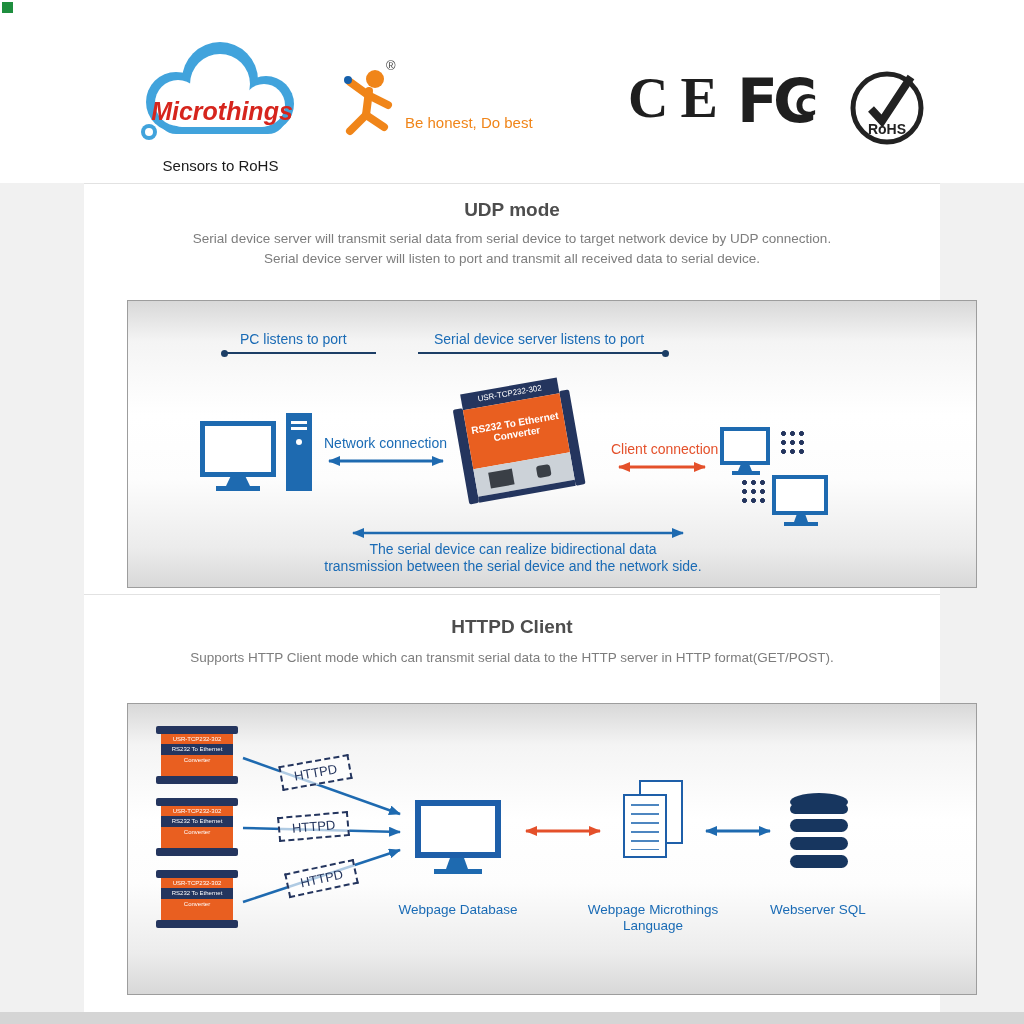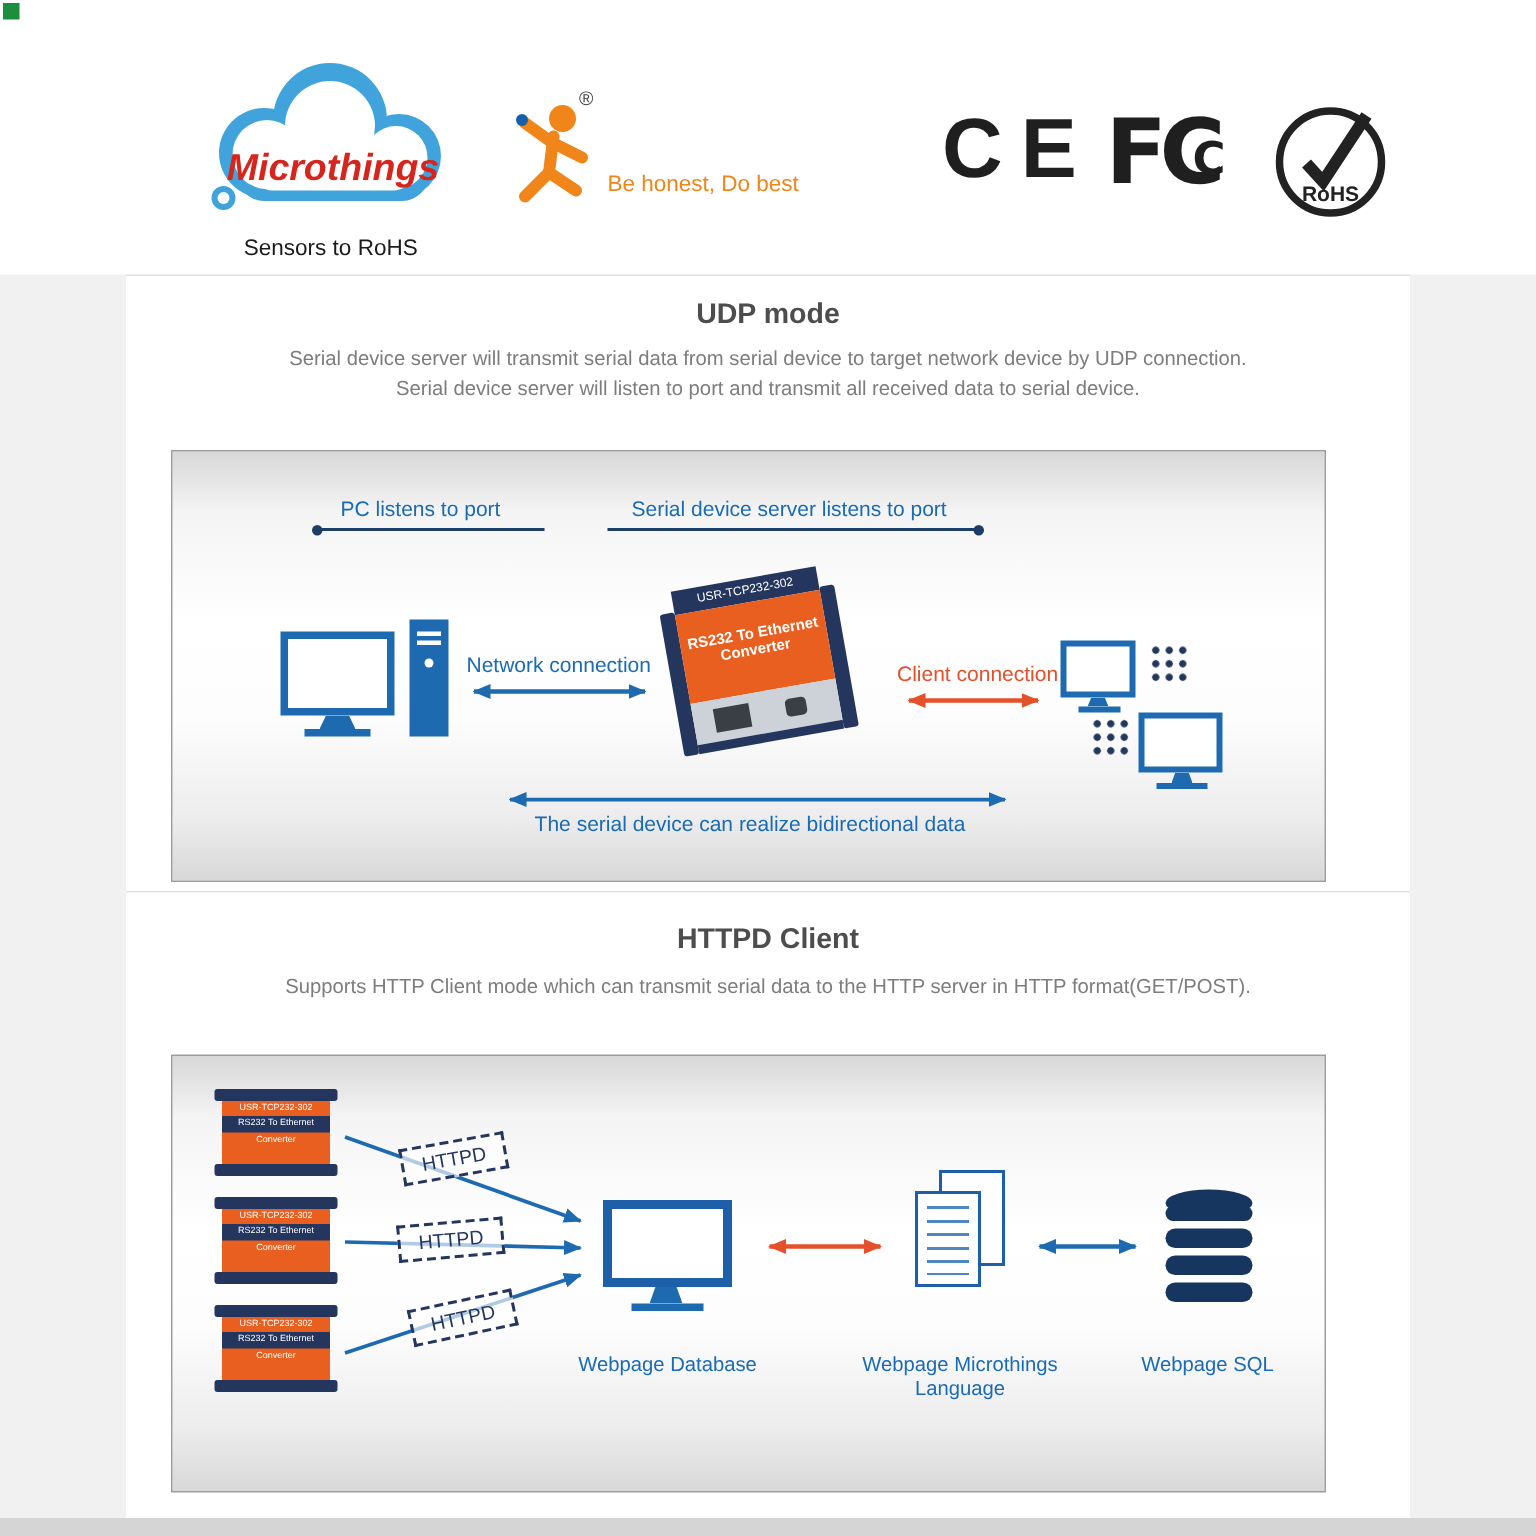--- a/index.html
+++ b/index.html
@@ -6,31 +6,31 @@
   html,body{width:1024px;height:1024px}
   body{position:relative;background:#f1f1f1;font-family:"Liberation Sans",sans-serif;overflow:hidden}
   .abs{position:absolute}
   .header-strip{left:0;top:0;width:1024px;height:183px;background:#fff}
   .panel{left:84px;top:183px;width:856px;height:829px;background:#fff}
   .bottom-strip{left:0;top:1012px;width:1024px;height:12px;background:#d5d5d5}
   .hr{left:84px;width:856px;height:1px;background:#e2e2e2}
   .corner{left:2px;top:2px;width:11px;height:11px;background:#1e8e3e}
   .sec-title{left:0;width:1024px;text-align:center;font-size:19px;font-weight:bold;color:#4d4d4d}
   .sec-p{left:0;width:1024px;text-align:center;font-size:13.5px;color:#7d7d7d}
-  .dbox{left:114px;width:770px;border:1px solid #9d9d9d;
+  .dbox{left:127px;width:850px;border:1px solid #9d9d9d;
         background:linear-gradient(180deg,#d8d8d8 0%,#f4f4f4 14%,#ffffff 40%,#fdfdfd 62%,#ececec 86%,#d8d8d8 100%)}
   .blab{color:#1a6bb5;font-size:14px;white-space:nowrap}
   .olab{color:#e4502a;font-size:14px;white-space:nowrap}
   .uline{background:#1c3e66;height:2px}
   .udot{width:7px;height:7px;border-radius:50%;background:#1c3e66}
   .monitor{border:5px solid #1e6ab0;background:#fff}
   .stand{background:#1e6ab0;clip-path:polygon(18% 0,82% 0,100% 100%,0 100%)}
   .baseb{background:#1e6ab0}
   .dots{background-image:radial-gradient(circle,#24355e 2.2px,rgba(0,0,0,0) 2.6px);background-size:9px 9px}
-  .ce{font-family:Liberation Sans, sans-serif;font-size:56px;font-weight:bold;letter-spacing:12px;color:#1f1f1f}
+  .ce{font-family:Liberation Serif, serif;font-size:56px;font-weight:bold;letter-spacing:12px;color:#1f1f1f}
   .usr-brand{font-size:35px;font-weight:bold;color:#1660ab;letter-spacing:1px;white-space:nowrap}
   .usr-slogan{font-size:15px;color:#f08519;white-space:nowrap}
   .usr-reg{font-size:13px;color:#444}
   .tagline{font-size:15px;color:#1a1a1a;text-align:center}
   .httpd-tag{border:2px dashed #24355e;padding:3px 12px;color:#24355e;font-size:13px;background:rgba(255,255,255,.65);white-space:nowrap}
   .dlab{color:#1a6bb5;font-size:13.5px;text-align:center}
   .sdev{width:82px;height:58px}
   .sdev .fl{position:absolute;left:0;width:82px;height:8px;background:#24355e;border-radius:2px}
   .sdev .body{position:absolute;left:5px;top:8px;width:72px;height:42px;background:#e95f20;color:#fff;text-align:center;overflow:hidden}
   .sdev .trow{font-size:6px;line-height:10px;white-space:nowrap}
@@ -171,20 +171,21 @@
     <div class="abs dots" style="left:27px;top:57px;width:27px;height:27px"></div>
     <div class="abs monitor" style="left:59px;top:54px;width:56px;height:40px;border-width:4px"></div>
     <div class="abs stand" style="left:81px;top:94px;width:14px;height:7px"></div>
     <div class="abs baseb" style="left:71px;top:101px;width:34px;height:4px"></div>
   </div>
 
   <svg class="abs" style="left:212px;top:224px" width="356" height="16">
     <line x1="13" y1="8" x2="343" y2="8" stroke="#1e6ab0" stroke-width="2.5" marker-start="url(#ab-s)" marker-end="url(#ab-e)"></line>
   </svg>
   <div class="abs bbt" style="top:240px">The serial device can realize bidirectional data</div>
+  <div class="abs bbt" style="top:257px">transmission between the serial device and the network side.</div>
 </div>
 
 <div class="abs sec-title" style="top:616px">HTTPD Client</div>
 <div class="abs sec-p" style="top:650px">Supports HTTP Client mode which can transmit serial data to the HTTP server in HTTP format(GET/POST).</div>
 
 <div class="abs dbox" style="top:703px;height:292px">
 
   <div class="abs sdev" style="left:28px;top:22px">
     <div class="fl" style="top:0"></div>
     <div class="body">
@@ -247,14 +248,14 @@
 
   <svg class="abs" style="left:660px;top:88px" width="62" height="78" viewBox="0 0 62 78">
     <g fill="#17365f">
       <ellipse cx="31" cy="10" rx="29" ry="9"></ellipse>
       <rect x="2" y="12" width="58" height="10" rx="5"></rect>
       <rect x="2" y="27" width="58" height="13" rx="6.5"></rect>
       <rect x="2" y="45" width="58" height="13" rx="6.5"></rect>
       <rect x="2" y="63" width="58" height="13" rx="6.5"></rect>
     </g>
   </svg>
-  <div class="abs dlab" style="left:610px;top:198px;width:160px">Webpage SQL</div>
+  <div class="abs dlab" style="left:610px;top:198px;width:160px">Webserver SQL</div>
 </div>
 
 </body></html>

